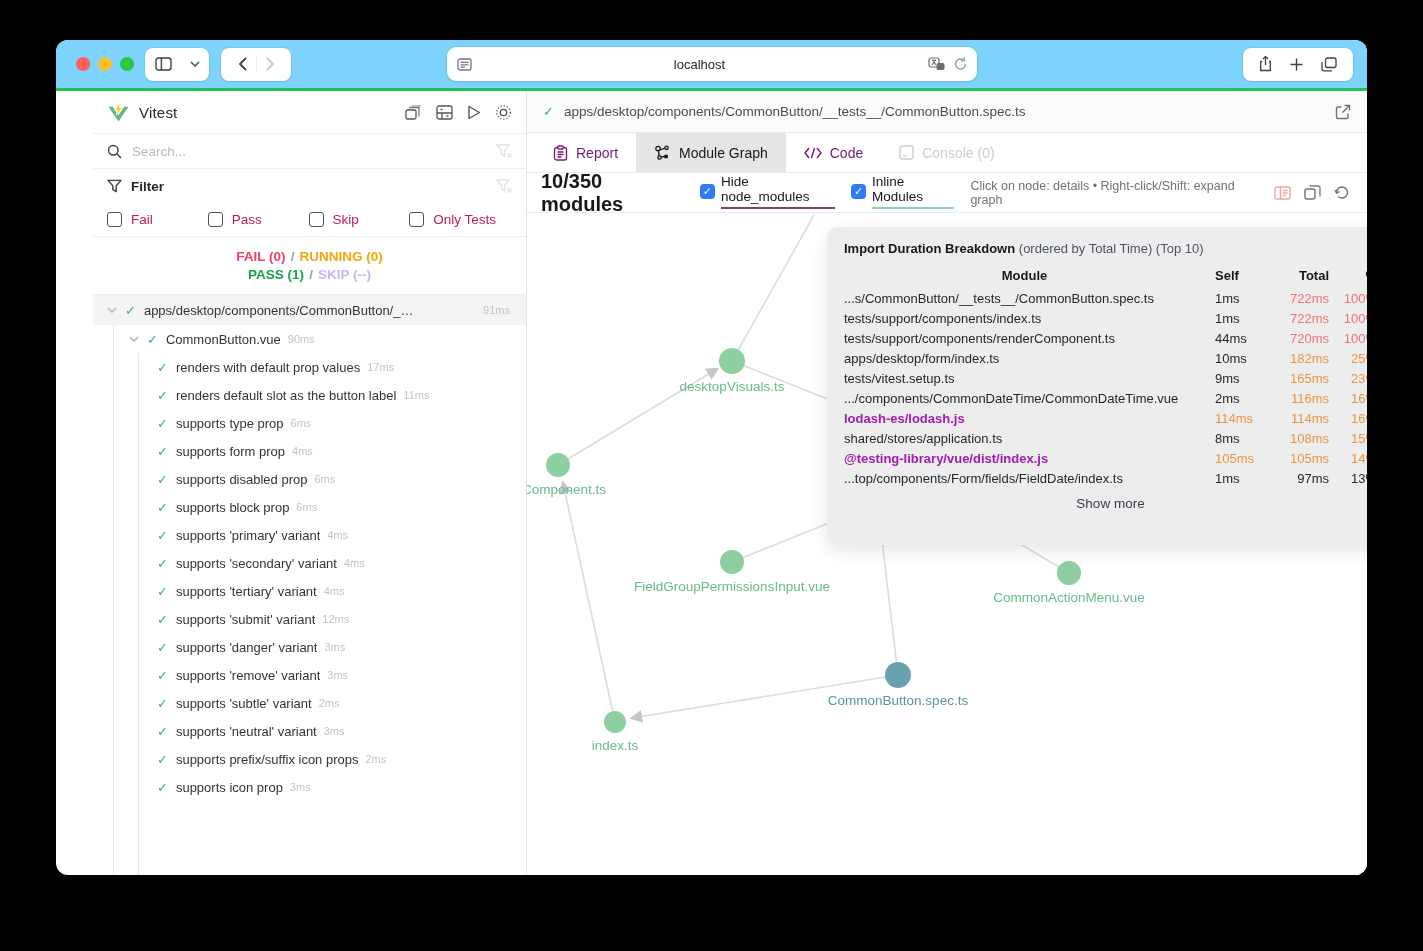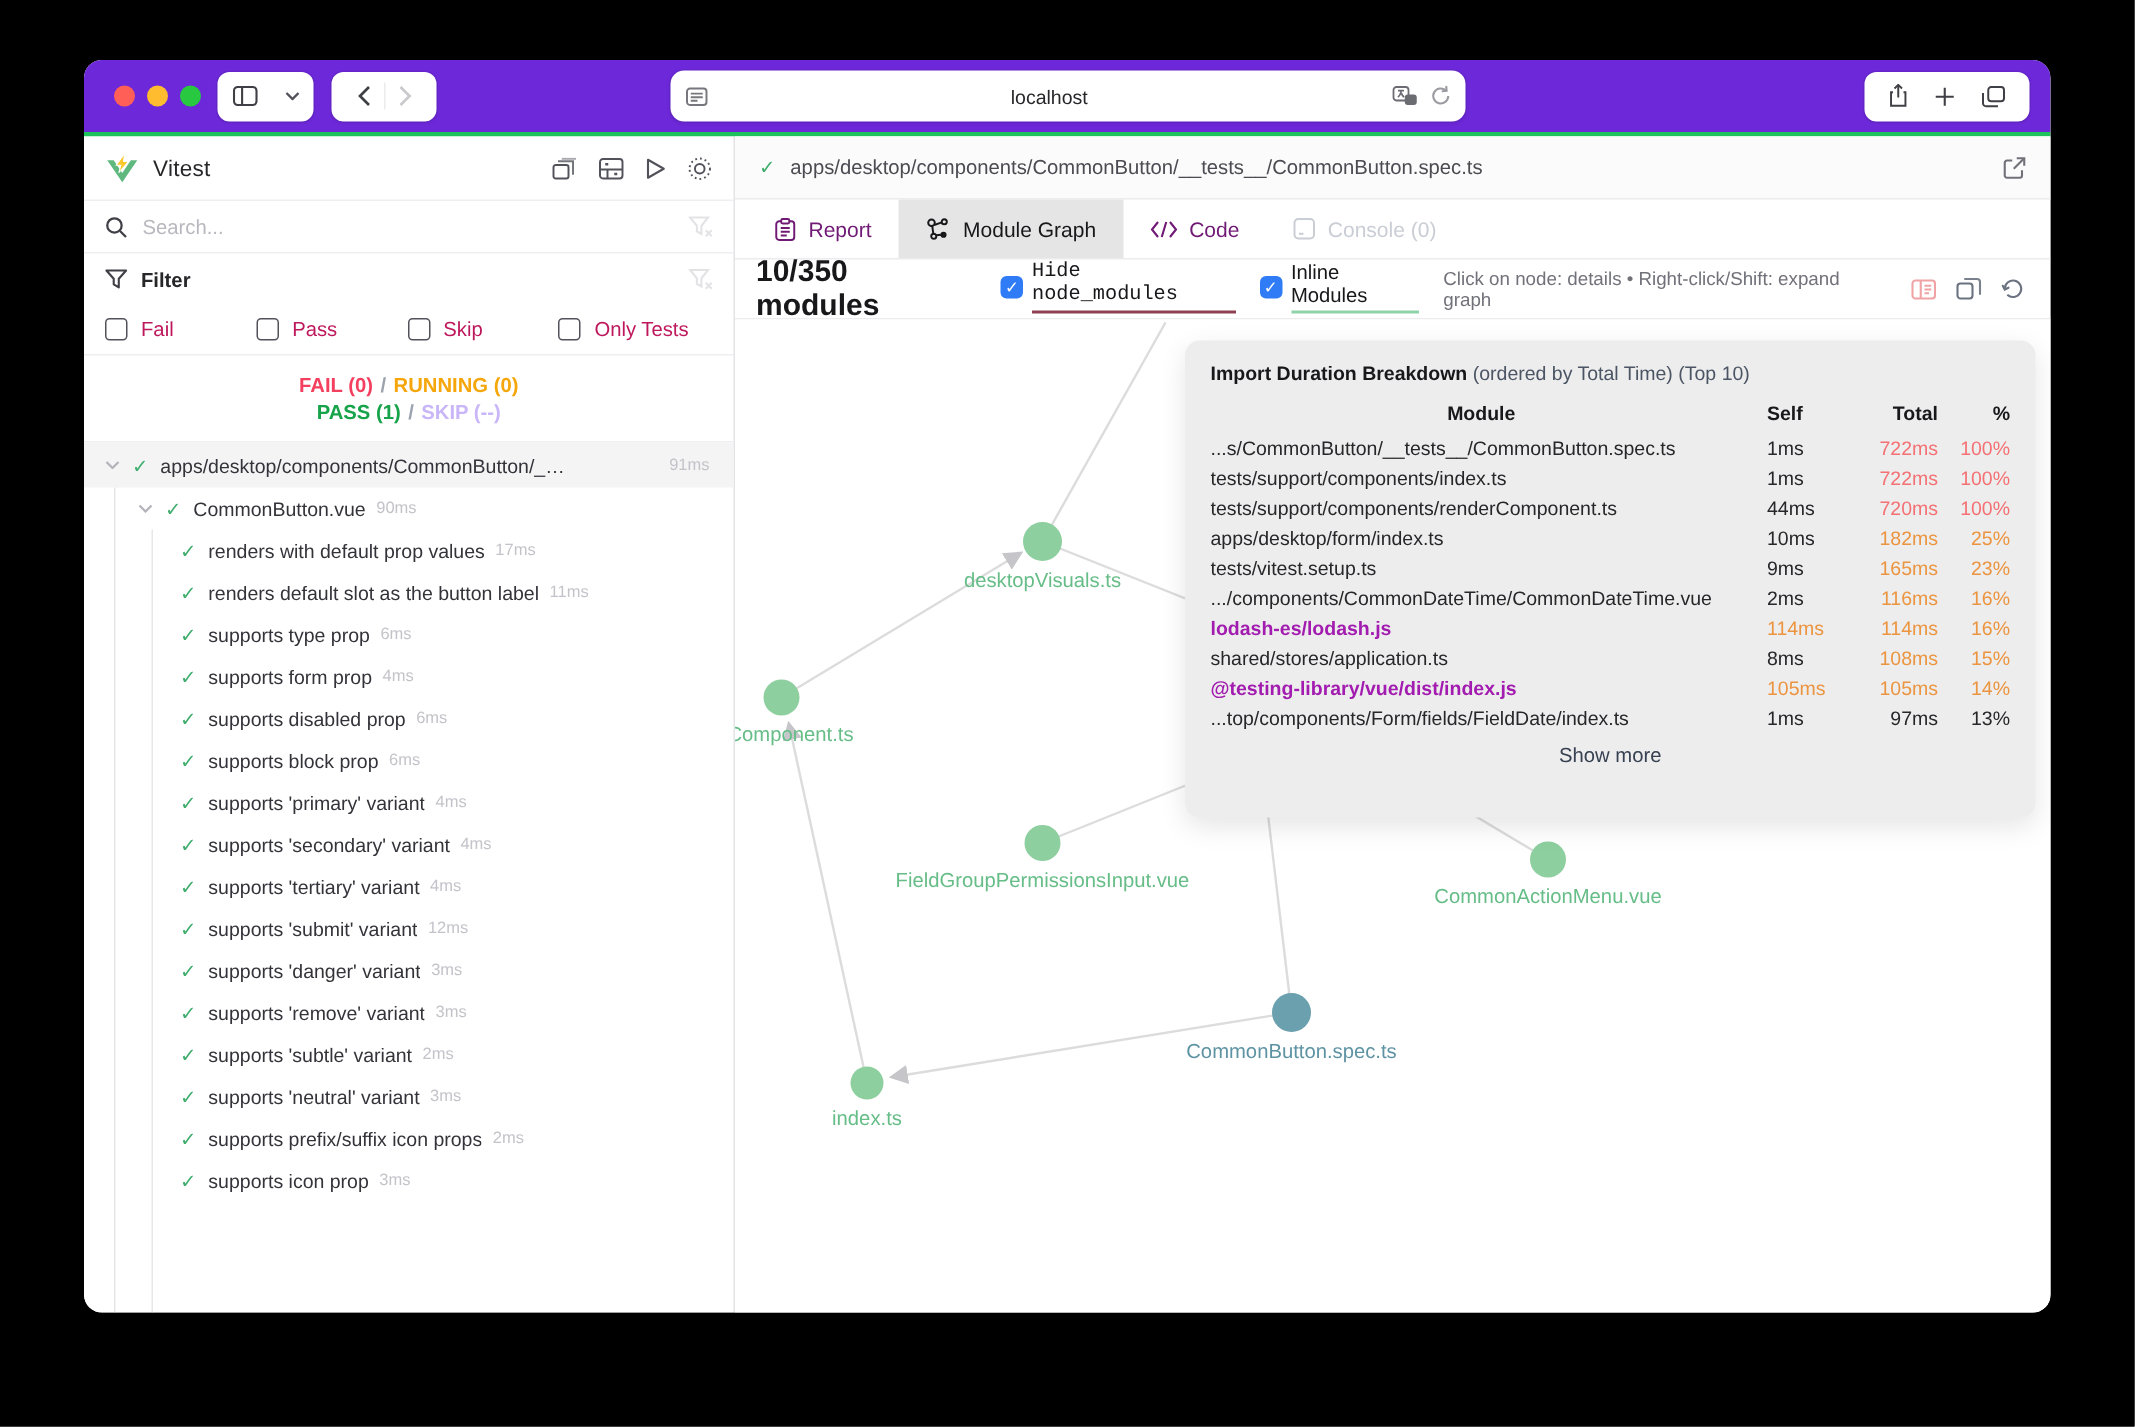--- a/index.html
+++ b/index.html
@@ -1,30 +1,30 @@
 <!DOCTYPE html>
 <html><head>
 <meta charset="utf-8">
 <style>
   * { margin:0; padding:0; box-sizing:border-box; }
   html,body { width:1423px; height:951px; background:#000; font-family:"Liberation Sans",sans-serif; overflow:hidden; }
   .window { position:absolute; left:56px; top:40px; width:1311px; height:835px; background:#fff; border-radius:12px; overflow:hidden; }
 
   
-  .toolbar { position:relative; height:48px; background:#6d28d9; display:flex; align-items:center; }
+  .toolbar { position:relative; height:48px; background:#7dd3fc; display:flex; align-items:center; }
   .lights { display:flex; gap:8px; margin-left:20px; }
   .light { width:14px; height:14px; border-radius:50%; }
   .pill { background:#fff; border-radius:8px; box-shadow:0 0 0 1px rgba(0,0,0,.05),0 1px 2px rgba(0,0,0,.08); display:flex; align-items:center; justify-content:center; height:33px; color:#3f3f46; }
   .tb-ic { display:flex; align-items:center; justify-content:center; padding:0 9px; height:100%; }
   .addr { position:absolute; left:50%; top:7px; transform:translateX(-50%); width:530px; height:34px; background:#fff; border-radius:9px; box-shadow:0 0 0 1px rgba(0,0,0,.04),0 1px 3px rgba(0,0,0,.10); display:flex; align-items:center; padding:0 10px; }
   .addr-url { flex:1; text-align:center; font-size:13px; color:#27272a; }
   .progress { height:3px; background:#1fc35c; }
 
   
-  .content { display:flex; height:784px; }
+  .content { display:flex; height:784px;padding-left:37px; }
   .sidebar { width:433px; display:flex; flex-direction:column; background:#fff; }
   .vdivider { width:1px; background:#e4e4e7; }
   .main { flex:1; display:flex; flex-direction:column; background:#fff; }
 
   
   .vheader { height:42px; display:flex; align-items:center; padding:0 14px; }
   .vtitle { font-size:15px; color:#27272a; margin-left:9px; letter-spacing:.2px; }
   .vh-icons { margin-left:auto; display:flex; gap:14px; align-items:center; color:#52525b; }
   .searchrow { height:36px; display:flex; align-items:center; padding:0 14px; border-top:1px solid #efeff1; border-bottom:1px solid #efeff1; }
   .search-ph { margin-left:10px; font-size:13.5px; color:#b8b8bf; flex:1; }
@@ -433,21 +433,21 @@
             </span>
             <span>Console (0)</span>
           </div>
         </div>
 
       <div class="controls">
         <span class="modcount">10/350 modules</span>
         <span id="toggles" style="display:flex;gap:16px;align-items:center;">
             <span class="toggle">
               <span class="bluebox">✓</span>
-              <span class="tl" style="border-bottom-color: rgb(143, 64, 82); font-family: Liberation Mono, monospace;">Hide node_modules</span>
+              <span class="tl" style="border-bottom-color: rgb(143, 64, 82);">Hide node_modules</span>
             </span>
             <span class="toggle">
               <span class="bluebox">✓</span>
               <span class="tl" style="border-bottom-color: rgb(143, 211, 168);">Inline Modules</span>
             </span>
           </span>
         <span class="hint">Click on node: details • Right-click/Shift: expand graph</span>
         <span class="cicons">
           <span>
             <svg width="17" height="14" viewBox="0 0 17 14" fill="none" stroke="#f0a3a5" stroke-width="1.4">

